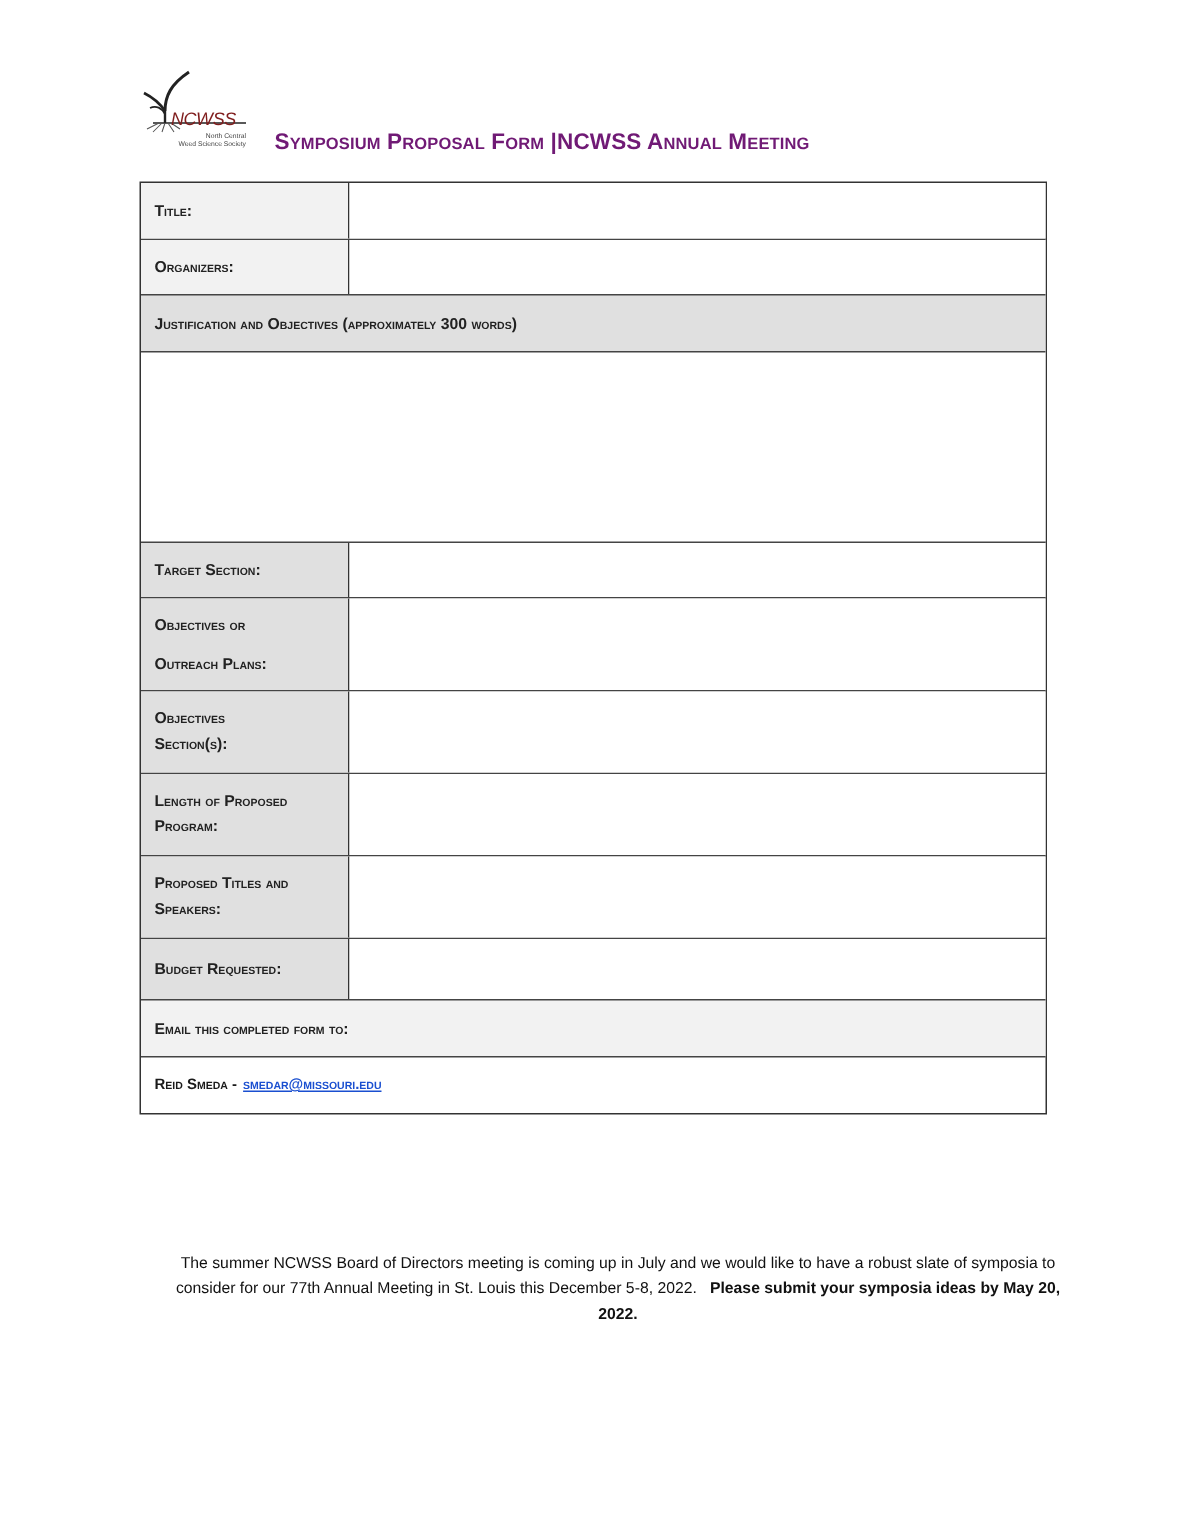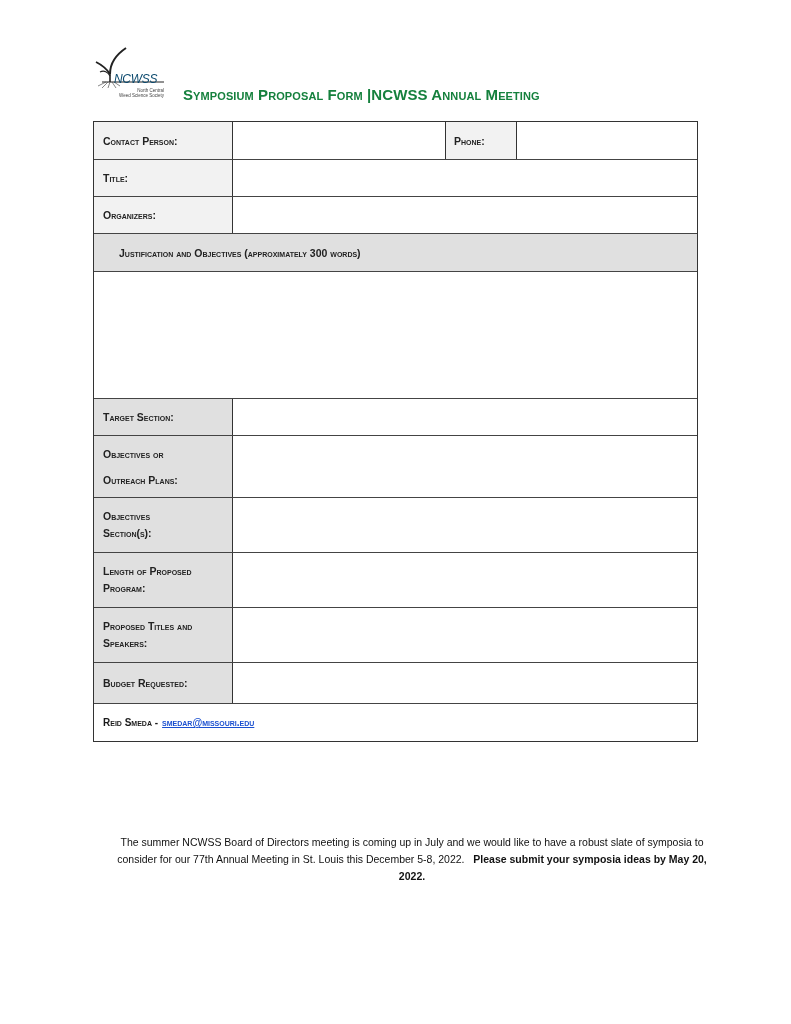--- a/index.html
+++ b/index.html
@@ -2,26 +2,26 @@
 <html><head>
 <meta charset="utf-8">
 <style>
   html, body { margin: 0; padding: 0; background: #ffffff; }
   body { width: 791px; height: 1024px; position: relative; overflow: hidden;
          font-family: "Liberation Sans", "DejaVu Sans", sans-serif; color: #1a1a1a; }
 
   .logo { position: absolute; left: 88px; top: 42px; width: 80px; height: 66px; }
   .logo svg { display: block; }
   .logo-name { position: absolute; left: 26px; top: 30px; font-size: 12px; font-style: italic;
-               letter-spacing: -0.3px; color: #0c4a6e; }
+               letter-spacing: -0.3px; color: #7f1d1d; }
   .logo-sub { position: absolute; left: 16px; top: 46px; font-size: 4.5px; line-height: 5px;
               text-align: right; width: 60px; color: #444; }
 
   .doc-title { position: absolute; left: 183px; top: 86px; font-size: 15px; font-weight: bold;
-               font-variant: small-caps; letter-spacing: 0.1px; color: #15803d; white-space: nowrap; }
+               font-variant: small-caps; letter-spacing: 0.1px; color: #701a75; white-space: nowrap; }
 
   .form { position: absolute; left: 93px; top: 121px; width: 605px; border: 1px solid #333;
           box-sizing: border-box; }
   .row { display: flex; border-top: 1.5px solid #444; box-sizing: border-box; }
   .row:first-child { border-top: none; }
   .label { width: 139px; flex: none; padding-left: 9px; box-sizing: border-box;
            font-size: 10.5px; font-weight: bold; font-variant: small-caps; color: #222;
            display: flex; flex-direction: column; justify-content: center; border-right: 1.5px solid #333; }
   .label.light { background: #f2f2f2; }
   .label.dark { background: #e0e0e0; }
@@ -30,21 +30,21 @@
   .h62 { height: 62px; }
   .h55 { height: 55px; }
   .h41 { height: 41px; }
 
   .phone-label { width: 72px; flex: none; background: #f2f2f2; border-left: 1.5px solid #333;
                  border-right: 1.5px solid #333; font-size: 10.5px; font-weight: bold;
                  font-variant: small-caps; padding-left: 8px; box-sizing: border-box;
                  display: flex; align-items: center; color: #222; }
   .field.contact { flex: none; width: 212px; }
 
-  .section-head { height: 37px; background: #e0e0e0; padding-left: 25px; display: flex;
+  .section-head { height: 37px; background: #e0e0e0; padding-left: 9px; display: flex;
                   align-items: center; font-size: 10.5px; font-weight: bold; font-variant: small-caps;
                   color: #222; border-top: 1.5px solid #444; }
   .section-head.light { background: #f2f2f2; }
   .just-area { height: 126px; background: #fff; border-top: 1.5px solid #444; }
   .multi-line span { display: block; }
   .pub span { line-height: 26px; }
   .two span { line-height: 17px; }
 
   .email-row { height: 37px; display: flex; align-items: center; padding-left: 9px;
                border-top: 1.5px solid #444; font-size: 10px; font-weight: bold; font-variant: small-caps; }
@@ -69,26 +69,20 @@
   <span class="logo-name">NCWSS</span>
   <div class="logo-sub">
     <div>North Central</div>
     <div>Weed Science Society</div>
   </div>
 </div>
 
 <div class="doc-title">Symposium Proposal Form |NCWSS Annual Meeting</div>
 
 <div class="form">
-  <div class="row h37">
-    <div class="label light">Contact Person:</div>
-    <div class="field contact"></div>
-    <div class="phone-label">Phone:</div>
-    <div class="field"></div>
-  </div>
   <div class="row h37">
     <div class="label light">Title:</div>
     <div class="field"></div>
   </div>
   <div class="row h37">
     <div class="label light">Organizers:</div>
     <div class="field"></div>
   </div>
 
   <div class="section-head">Justification and Objectives (approximately 300 words)</div>
@@ -124,20 +118,21 @@
       <span>Proposed Titles and</span>
       <span>Speakers:</span>
     </div>
     <div class="field"></div>
   </div>
   <div class="row h41">
     <div class="label dark">Budget Requested:</div>
     <div class="field"></div>
   </div>
 
+  <div class="section-head light">Email this completed form to:</div>
   <div class="email-row">
     <span>Reid Smeda -</span>
     <a>smedar@missouri.edu</a>
   </div>
 </div>
 
 <div class="footer">
   <span>The summer NCWSS Board of Directors meeting is coming up in July and we would like to have a robust slate of symposia to consider for our 77th Annual Meeting in St. Louis this December 5-8, 2022.</span>
   &nbsp;&nbsp;<b>Please submit your symposia ideas by May 20, 2022.</b>
 </div>

